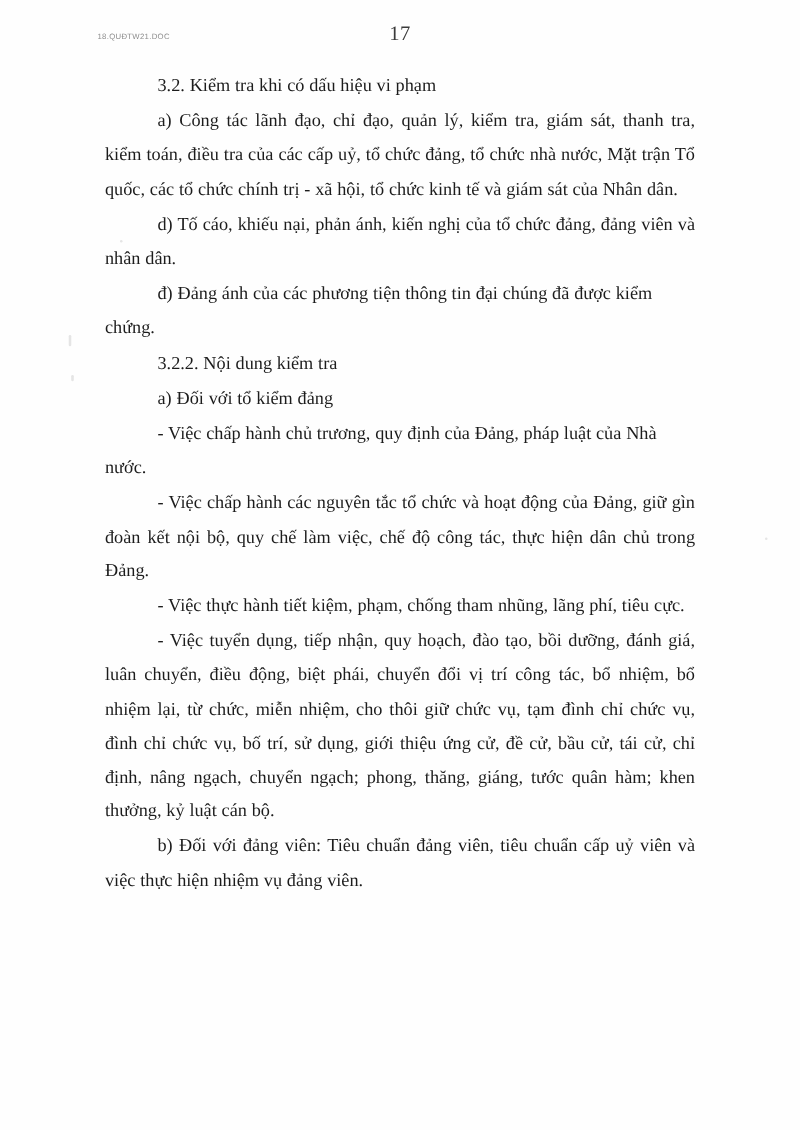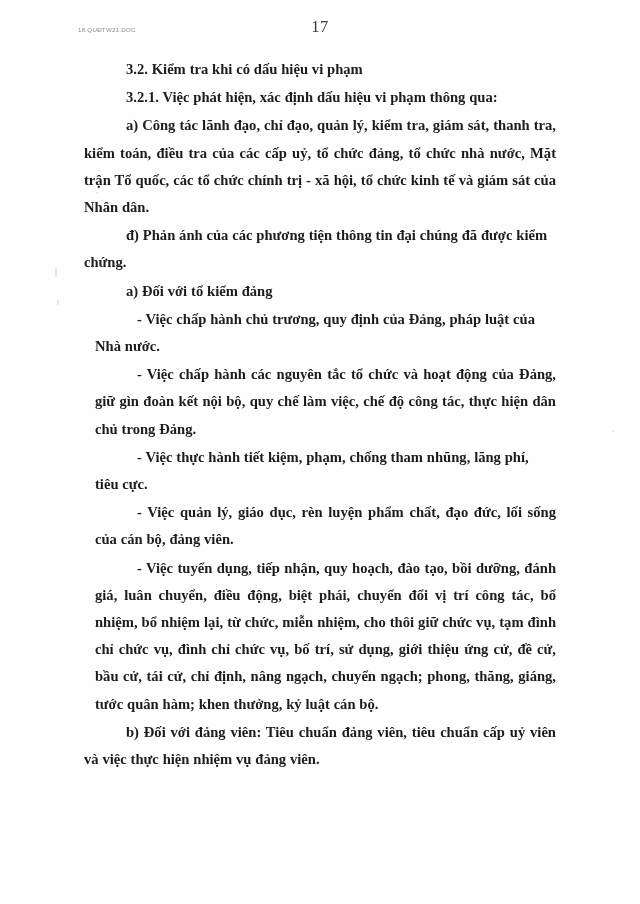--- a/index.html
+++ b/index.html
@@ -57,32 +57,30 @@
 
   p.para {
     margin: 0 0 1px 0;
     font-size: 14.6px;
     line-height: 27.2px;
     text-align: justify;
     text-justify: inter-word;
     text-indent: 42px;
     color: #1c1c1c;
     word-spacing: 0.2px;
-    font-weight: bold;
   }
 
   
   p.para.single {
     text-align: left;
   }
 
   
   p.para.dash {
     text-indent: 42px;
-    margin-left: 11px;
   }
 
   
   .speck {
     position: absolute;
     background: #cfcfcf;
     border-radius: 50%;
     opacity: 0.55;
   }
   .speck.s1 { left: 55px;  top: 268px; width: 2px;  height: 9px; border-radius: 1px; }
@@ -94,28 +92,28 @@
 <body>
 
 <div class="page">
 
   <div class="running-head">18.QUĐTW21.DOC</div>
 
   <div class="folio">17</div>
 
   <div class="body-column">
     <p class="para single">3.2. Kiểm tra khi có dấu hiệu vi phạm</p>
-    <p class="para single">3.2.1. Việc phát hiện, xác định dấu hiệu vi phạm thông qua:</p>
     <p class="para">a) Công tác lãnh đạo, chỉ đạo, quản lý, kiểm tra, giám sát, thanh tra, kiểm toán, điều tra của các cấp uỷ, tổ chức đảng, tổ chức nhà nước, Mặt trận Tổ quốc, các tổ chức chính trị - xã hội, tổ chức kinh tế và giám sát của Nhân dân.</p>
-    <p class="para single">đ) Phản ánh của các phương tiện thông tin đại chúng đã được kiểm chứng.</p>
+    <p class="para">d) Tố cáo, khiếu nại, phản ánh, kiến nghị của tổ chức đảng, đảng viên và nhân dân.</p>
+    <p class="para single">đ) Đảng ánh của các phương tiện thông tin đại chúng đã được kiểm chứng.</p>
+    <p class="para single">3.2.2. Nội dung kiểm tra</p>
     <p class="para single">a) Đối với tổ kiểm đảng</p>
     <p class="para dash single">- Việc chấp hành chủ trương, quy định của Đảng, pháp luật của Nhà nước.</p>
     <p class="para dash">- Việc chấp hành các nguyên tắc tổ chức và hoạt động của Đảng, giữ gìn đoàn kết nội bộ, quy chế làm việc, chế độ công tác, thực hiện dân chủ trong Đảng.</p>
     <p class="para dash single">- Việc thực hành tiết kiệm, phạm, chống tham nhũng, lãng phí, tiêu cực.</p>
-    <p class="para dash">- Việc quản lý, giáo dục, rèn luyện phẩm chất, đạo đức, lối sống của cán bộ, đảng viên.</p>
     <p class="para dash">- Việc tuyển dụng, tiếp nhận, quy hoạch, đào tạo, bồi dưỡng, đánh giá, luân chuyển, điều động, biệt phái, chuyển đổi vị trí công tác, bổ nhiệm, bổ nhiệm lại, từ chức, miễn nhiệm, cho thôi giữ chức vụ, tạm đình chỉ chức vụ, đình chỉ chức vụ, bố trí, sử dụng, giới thiệu ứng cử, đề cử, bầu cử, tái cử, chỉ định, nâng ngạch, chuyển ngạch; phong, thăng, giáng, tước quân hàm; khen thưởng, kỷ luật cán bộ.</p>
     <p class="para">b) Đối với đảng viên: Tiêu chuẩn đảng viên, tiêu chuẩn cấp uỷ viên và việc thực hiện nhiệm vụ đảng viên.</p>
 
   </div>
 
   <span class="speck s1"></span>
   <span class="speck s2"></span>
   <span class="speck s3"></span>
   <span class="speck s4"></span>
 

